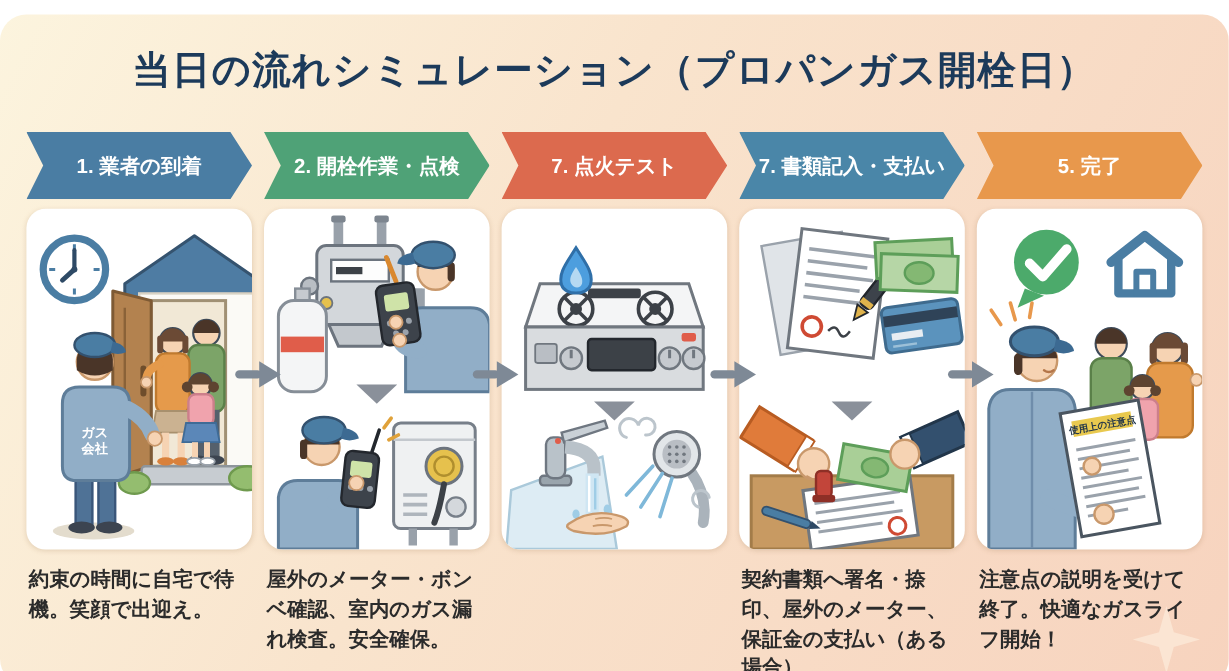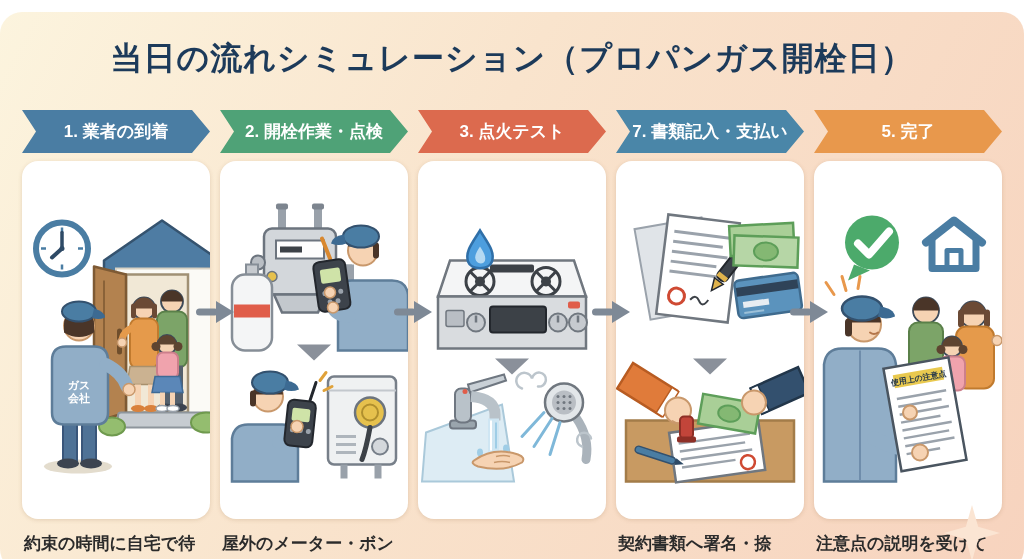--- a/index.html
+++ b/index.html
@@ -10,28 +10,28 @@
     border-radius:22px; overflow:hidden;
     background:linear-gradient(118deg, var(--bg-start) 0%, var(--bg-mid) 42%, var(--bg-end) 100%);
   }
   .title {
     padding-top:25px; text-align:center;
     font-size:32px; font-weight:bold; color:var(--title-color); letter-spacing:1px;
   }
   .flow { position:absolute; left:22px; top:98px; display:flex; gap:10px; }
   .column { width:188px; flex:0 0 188px; display:flex; flex-direction:column; }
   .banner {
-    height:43px; display:flex; align-items:center; justify-content:center;
+    height:56px; display:flex; align-items:center; justify-content:center;
     background:var(--accent); color:var(--banner-text);
     font-size:17px; font-weight:bold; white-space:nowrap;
     clip-path:polygon(0 0, 170px 0, 100% 50%, 170px 100%, 0 100%, 14px 50%);
     text-align:right;
   }
   .card {
-    margin-top:8px; height:358px; background:var(--card-bg);
+    margin-top:8px; height:284px; background:var(--card-bg);
     border-radius:16px; overflow:hidden;
     box-shadow:0 1px 4px rgba(150,110,70,0.22);
   }
   .scene { width:100%; height:100%; display:block; }
   .desc {
     margin-top:13px; padding:0 4px 0 2px;
     font-size:17px; font-weight:bold; line-height:1.46; color:var(--text-color);
   }
   .flow-arrow { position:absolute; top:287px; width:42px; height:26px; }
   .fa-1 { left:194px; } .fa-2 { left:392px; } .fa-3 { left:590px; } .fa-4 { left:788px; }
@@ -204,21 +204,21 @@
                 <circle cx="89" cy="232" r="2.5" fill="#9aa2ab"></circle>
             </g>
             <circle cx="77" cy="228" r="6" fill="#f6d3b3" stroke="#c9986b" stroke-width="1.5"></circle>
           </g>
         </svg>
       </div>
       <p class="desc">屋外のメーター・ボンベ確認、室内のガス漏れ検査。安全確保。</p>
     </section>
 
     <section class="column" style="--accent: #dc6a4e;">
-      <div class="banner">3. 点火テスト</div>
+      <div class="banner">7. 点火テスト</div>
       <div class="card">
         <svg class="scene" viewBox="0 0 188 283">
           <g>
             <polygon points="32,62 156,62 168,98 20,98" fill="#f4f5f6" stroke="#70777f" stroke-width="2.5"></polygon>
             <rect x="72" y="66" width="44" height="8" rx="2" fill="#3c4147"></rect>
             <g>
               <circle cx="62" cy="83" r="14" fill="none" stroke="#3c4147" stroke-width="3"></circle>
               <line x1="52" y1="73" x2="72" y2="93" stroke="#3c4147" stroke-width="3"></line>
               <line x1="52" y1="93" x2="72" y2="73" stroke="#3c4147" stroke-width="3"></line>
               <circle cx="62" cy="83" r="5" fill="#3c4147"></circle>

